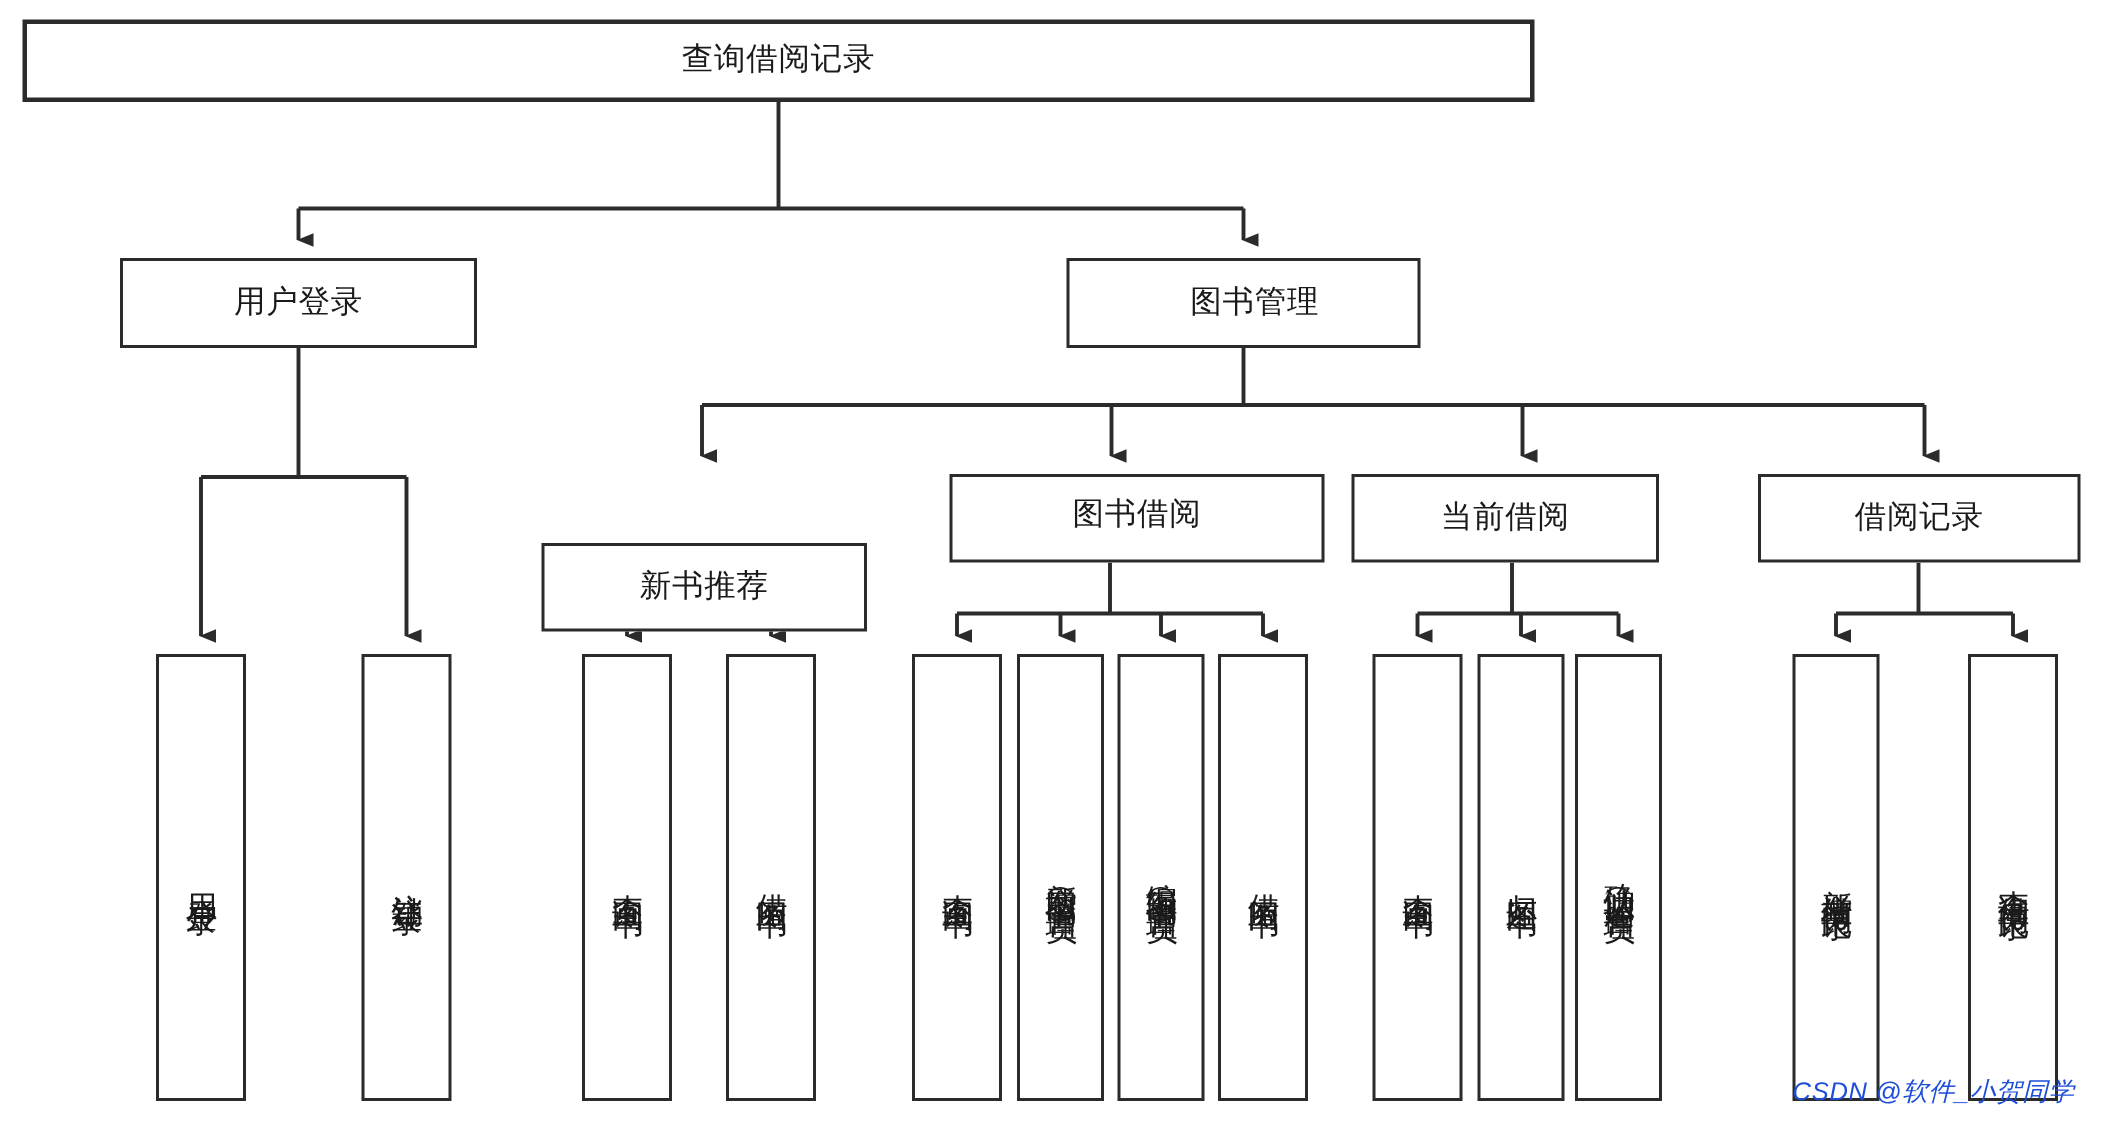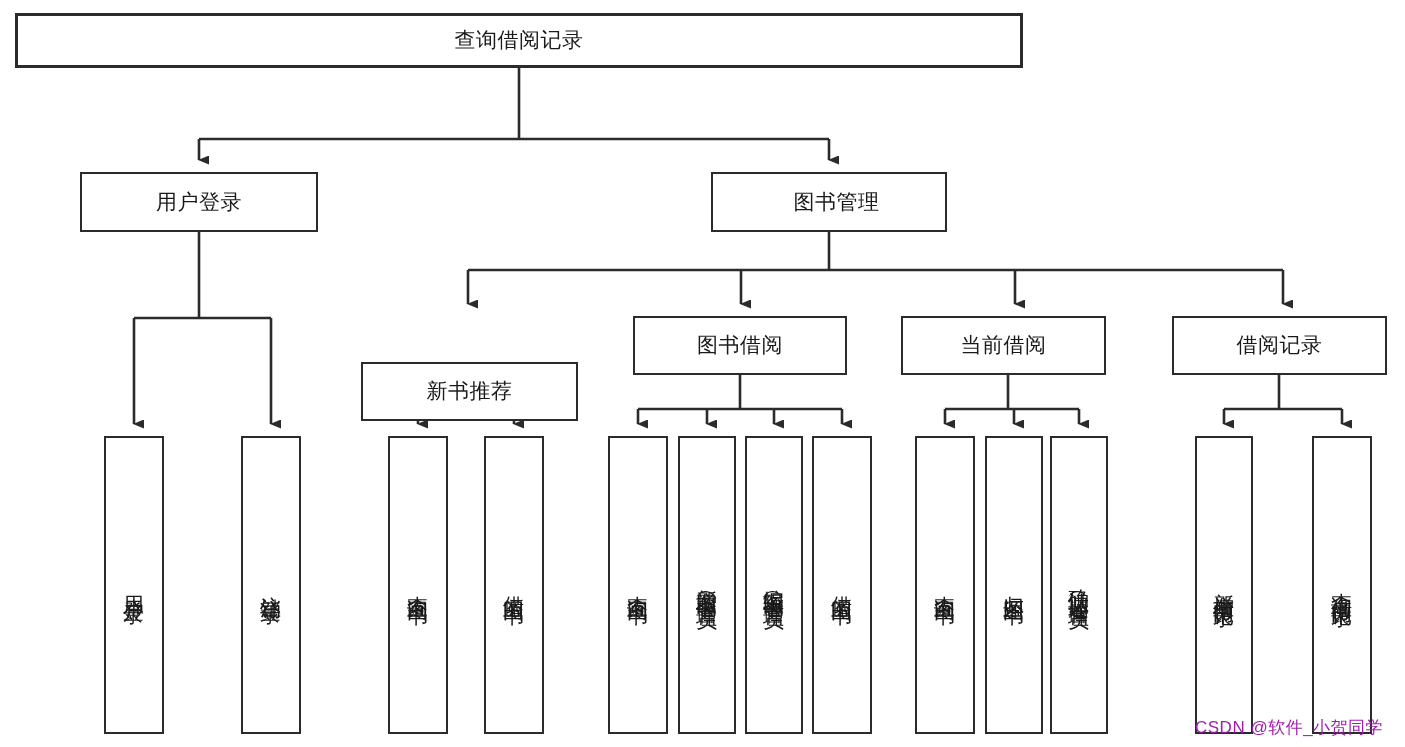--- a/index.html
+++ b/index.html
@@ -49,25 +49,26 @@
   .node-box.vertical .node-label {
     writing-mode: vertical-rl;
     text-orientation: upright;
     font-size: 21px;
     letter-spacing: 3px;
     line-height: 1;
     white-space: nowrap;
   }
   #watermark {
     position: absolute;
-    color: #a21caf;
+    color: #1d4ed8;
     font-size: 17px;
     letter-spacing: 0.5px;
     white-space: nowrap;
     user-select: none;
+    font-style: italic;
   }
 </style>
 </head>
 <body>
 
 <div id="stage">
 
   <svg id="diagram-svg" viewBox="0 0 1405 747" xmlns="http://www.w3.org/2000/svg">
     <defs>
       <marker id="arrowhead" markerWidth="9" markerHeight="11" refX="4.5" refY="10" orient="auto" markerUnits="userSpaceOnUse">
@@ -117,21 +118,21 @@
       </div>
       <div class="node-box" style="left: 80px; top: 172px; width: 238px; height: 60px;">
         <span class="node-label">用户登录</span>
       </div>
       <div class="node-box" style="left: 711px; top: 172px; width: 236px; height: 60px; padding-left: 15px;">
         <span class="node-label">图书管理</span>
       </div>
       <div class="node-box" style="left: 361px; top: 316px; width: 217px; height: 59px; margin-top: 46px;">
         <span class="node-label">新书推荐</span>
       </div>
-      <div class="node-box" style="left: 633px; top: 316px; width: 214px; height: 59px;">
+      <div class="node-box" style="left: 633px; top: 316px; width: 250px; height: 59px; font-family: Liberation Mono, monospace;">
         <span class="node-label">图书借阅</span>
       </div>
       <div class="node-box" style="left: 901px; top: 316px; width: 205px; height: 59px;">
         <span class="node-label">当前借阅</span>
       </div>
       <div class="node-box" style="left: 1172px; top: 316px; width: 215px; height: 59px;">
         <span class="node-label">借阅记录</span>
       </div>
       <div class="node-box vertical" style="left: 104px; top: 436px; width: 60px; height: 298px;">
         <span class="node-label">用户登录</span>

